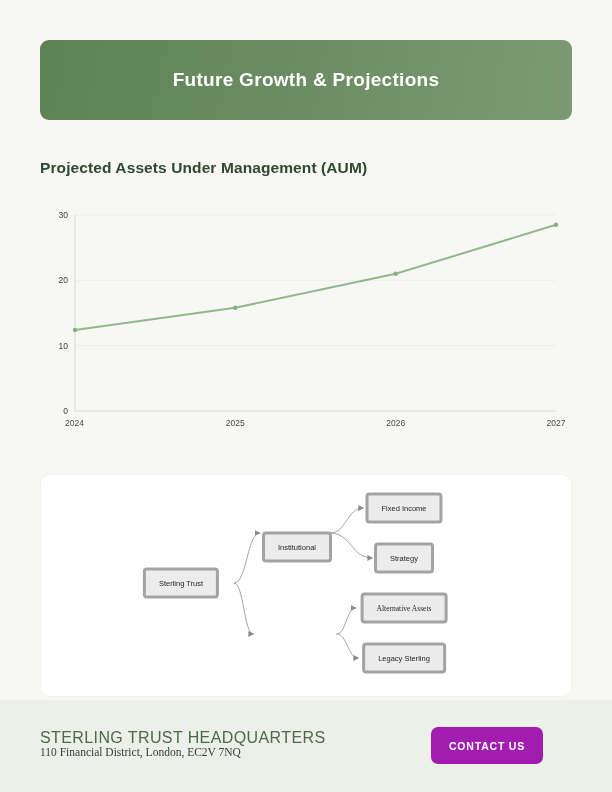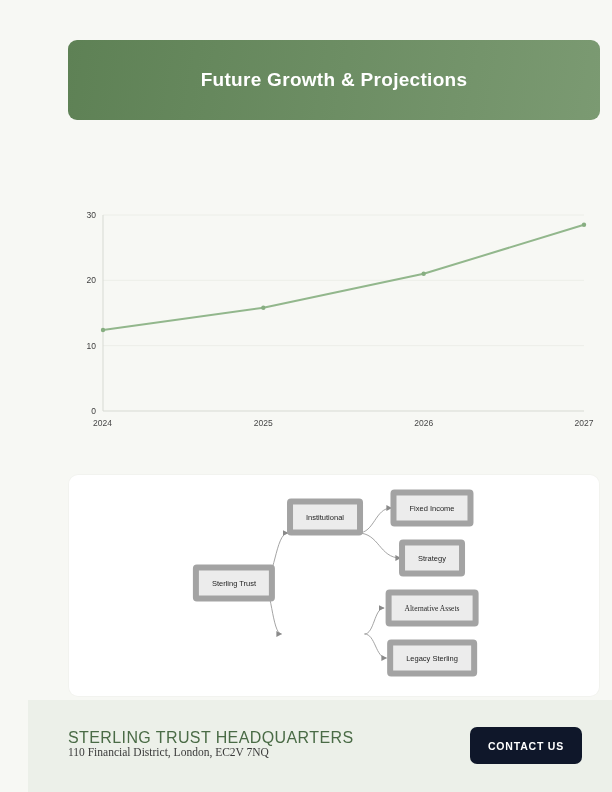--- a/index.html
+++ b/index.html
@@ -1,51 +1,52 @@
 <!DOCTYPE html>
 <html><head>
 <meta charset="utf-8">
 <style>
   html,body{margin:0;padding:0;}
   body{width:612px;height:792px;background:#f7f8f4;font-family:"Liberation Sans",sans-serif;overflow:hidden;}
-  .page{position:relative;width:552px;height:792px;background:#f7f8f4;margin-left:28px;}
+  .page{position:relative;width:552px;height:792px;background:#f7f8f4;}
 
   .banner{position:absolute;left:40px;top:40px;width:532px;height:80px;border-radius:9px;
           background:linear-gradient(100deg,#5e8155 0%,#7b9a72 100%);
           display:flex;align-items:center;justify-content:center;}
   .banner h1{margin:0;color:#ffffff;font-size:19px;font-weight:700;letter-spacing:0.3px;}
 
   .section-heading{position:absolute;left:40px;margin:0;color:#2f4733;font-size:15.5px;font-weight:700;letter-spacing:0.1px;}
   #sec-aum{top:159px;}
   #sec-market{top:444px;}
 
   #aum-chart{position:absolute;left:40px;top:205px;overflow:visible;}
 
   .diagram-card{position:absolute;left:41px;top:475px;width:530px;height:221px;background:#ffffff;
                 border-radius:9px;box-shadow:0 0 0 1px rgba(0,0,0,0.02);}
   #diagram-edges{position:absolute;left:0;top:0;}
-  .mm-node{position:absolute;transform:translate(-50%,-50%);background:#ececec;border:6px solid #a3a3a3;
+  .mm-node{position:absolute;transform:translate(-50%,-50%);background:#ececec;border:3px solid #a3a3a3;
            border-radius:4px;padding:8px 13px;font-size:7.5px;line-height:9px;color:#1f1f1f;white-space:nowrap;}
 
   .footer{position:absolute;left:0;top:700px;width:612px;height:92px;background:#ecf0e9;}
   .footer-org{position:absolute;left:40px;top:29px;font-size:16px;font-weight:400;color:#4a6b46;letter-spacing:0.4px;}
   .footer-address{position:absolute;left:40px;top:46px;font-family:"Liberation Serif",serif;font-size:11.5px;color:#3a3a3a;}
-  .contact-btn{position:absolute;left:442px;top:27px;width:112px;height:37px;border:none;border-radius:7px;
-               background:#0f172a;color:#ffffff;font-family:"Liberation Sans",sans-serif;font-size:10.5px;
+  .contact-btn{position:absolute;left:431px;top:27px;width:112px;height:37px;border:none;border-radius:7px;
+               background:#a21caf;color:#ffffff;font-family:"Liberation Sans",sans-serif;font-size:10.5px;
                font-weight:700;letter-spacing:0.8px;cursor:pointer;}
 </style>
 </head>
 <body>
 
 <div class="page">
 
   <div class="banner">
     <h1>Future Growth &amp; Projections</h1>
   </div>
 
+  <h2 class="section-heading" id="sec-aum">Projected Assets Under Management (AUM)</h2>
 
   <svg id="aum-chart" width="532" height="228">
       <line x1="35" y1="206" x2="516" y2="206" stroke="#d7dad3" stroke-width="1"></line>
       <text x="28" y="209" text-anchor="end" font-size="8.5" fill="#3d3d3d" font-family="Liberation Sans, sans-serif">0</text>
       <line x1="35" y1="140.66666666666669" x2="516" y2="140.66666666666669" stroke="#eceee8" stroke-width="1"></line>
       <text x="28" y="143.66666666666669" text-anchor="end" font-size="8.5" fill="#3d3d3d" font-family="Liberation Sans, sans-serif">10</text>
       <line x1="35" y1="75.33333333333334" x2="516" y2="75.33333333333334" stroke="#eceee8" stroke-width="1"></line>
       <text x="28" y="78.33333333333334" text-anchor="end" font-size="8.5" fill="#3d3d3d" font-family="Liberation Sans, sans-serif">20</text>
       <line x1="35" y1="10" x2="516" y2="10" stroke="#eceee8" stroke-width="1"></line>
       <text x="28" y="13" text-anchor="end" font-size="8.5" fill="#3d3d3d" font-family="Liberation Sans, sans-serif">30</text>
@@ -69,22 +70,22 @@
           <path d="M0,0 L8,4 L0,8 z" fill="#8a8a8a"></path>
         </marker>
       </defs>
     <path d="M 193 108 C 206 108, 206 58, 219 58" fill="none" stroke="#9a9a9a" stroke-width="0.9" marker-end="url(#arrow)"></path>
         <path d="M 193 108 C 202.75 108, 202.75 159, 212.5 159" fill="none" stroke="#9a9a9a" stroke-width="0.9" marker-end="url(#arrow)"></path>
         <path d="M 289 58 C 305.75 58, 305.75 33, 322.5 33" fill="none" stroke="#9a9a9a" stroke-width="0.9" marker-end="url(#arrow)"></path>
         <path d="M 289 58 C 310.25 58, 310.25 83, 331.5 83" fill="none" stroke="#9a9a9a" stroke-width="0.9" marker-end="url(#arrow)"></path>
         <path d="M 295.5 159 C 305.25 159, 305.25 133, 315 133" fill="none" stroke="#9a9a9a" stroke-width="0.9" marker-end="url(#arrow)"></path>
         <path d="M 295.5 159 C 306.5 159, 306.5 183, 317.5 183" fill="none" stroke="#9a9a9a" stroke-width="0.9" marker-end="url(#arrow)"></path>
       </svg>
-  <div class="mm-node" style="left: 165px; top: 108px;">Sterling Trust</div>
-      <div class="mm-node" style="left: 256px; top: 42px;">Institutional</div>
+  <div class="mm-node" style="left: 140px; top: 108px;">Sterling Trust</div>
+      <div class="mm-node" style="left: 256px; top: 72px;">Institutional</div>
       <div class="mm-node" style="left: 363px; top: 33px;">Fixed Income</div>
       <div class="mm-node" style="left: 363px; top: 83px;">Strategy</div>
       <div class="mm-node" style="left: 363px; top: 133px; font-family: Liberation Serif, serif;">Alternative Assets</div>
       <div class="mm-node" style="left: 363px; top: 183px;">Legacy Sterling</div>
     </div>
 
   <div class="footer">
     <div class="footer-org">STERLING TRUST HEADQUARTERS</div>
     <div class="footer-address">110 Financial District, London, EC2V 7NQ</div>
     <button class="contact-btn">CONTACT US</button>

